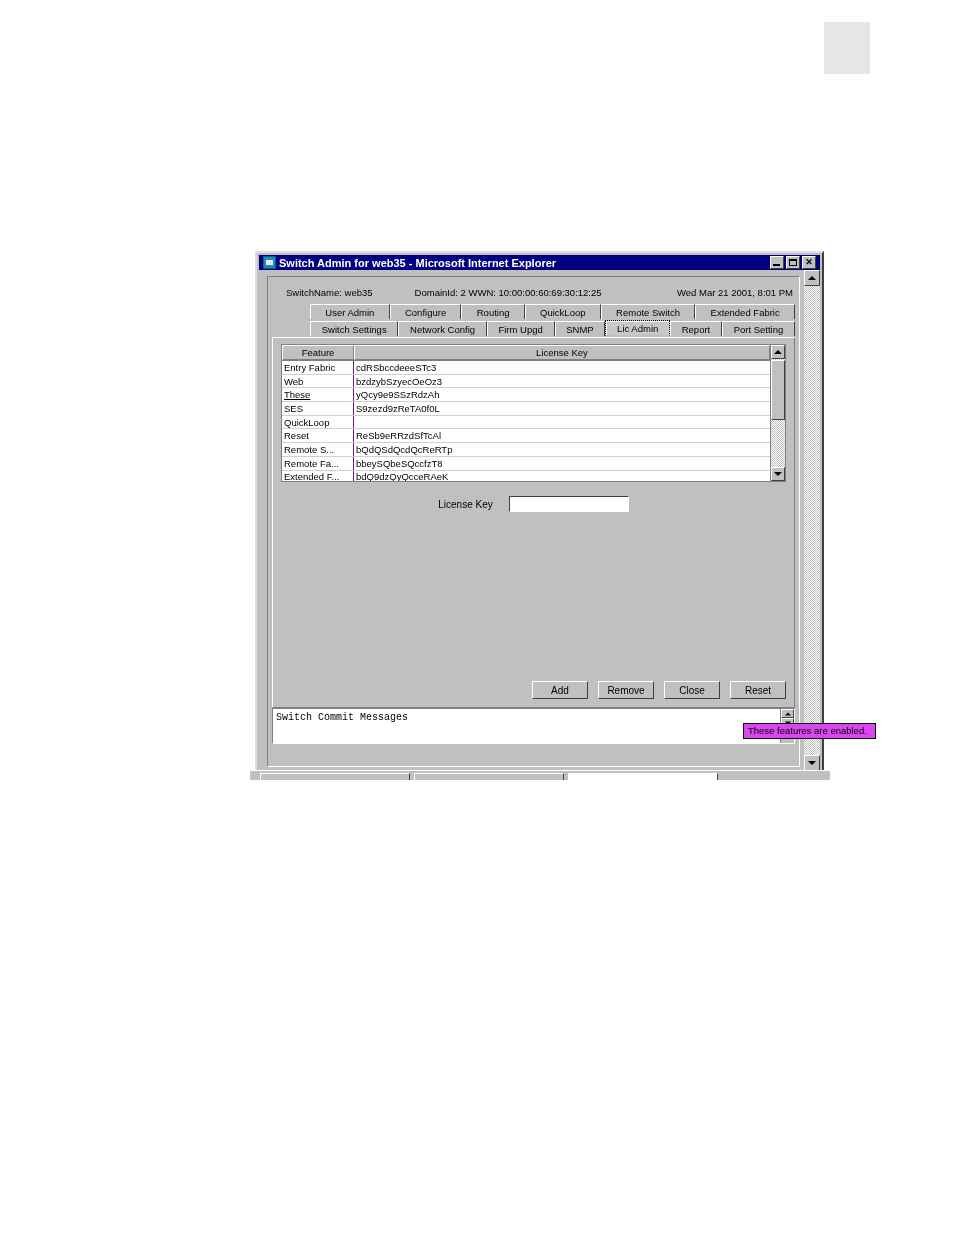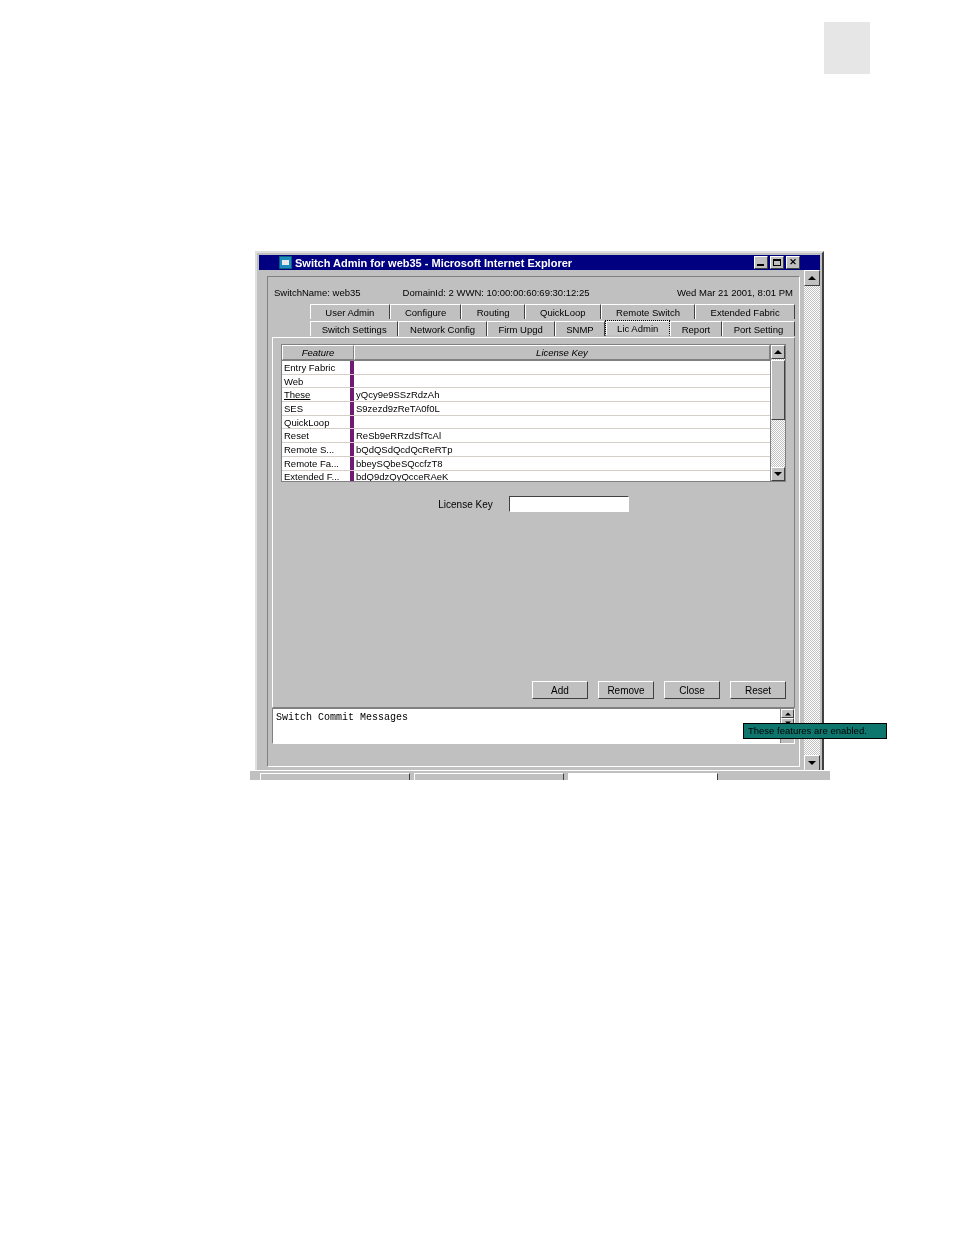--- a/index.html
+++ b/index.html
@@ -40,21 +40,21 @@
     box-sizing: border-box;
   }
 
   .titlebar {
     position: absolute;
     left: 2px; top: 2px; right: 2px;
     height: 15px;
     background: #000080;
     display: flex;
     align-items: center;
-    padding: 0 19px;
+    padding: 0 3px;
   }
   .title-icon {
     width: 13px; height: 13px;
     background: #1a8cbe;
     border: 1px solid #0d5c80;
     box-sizing: border-box;
     margin: 0 3px 0 1px;
     position: relative;
   }
   .title-icon:after {
@@ -173,21 +173,21 @@
   .switch-header {
     position: absolute;
     left: 4px; top: 8px; right: 4px;
     height: 14px;
     font-size: 9.5px;
     color: #000;
     display: flex;
     align-items: center;
     white-space: nowrap;
   }
-  .sh-name { margin-left: 2px; }
+  .sh-name { margin-left: 14px; }
   .sh-mid { margin-left: 42px; }
   .sh-date { margin-left: auto; margin-right: 2px; }
 
   
   .tabs-wrap {
     position: absolute;
     left: 4px; top: 26px; right: 4px;
     height: 34px;
     padding-left: 38px;
   }
@@ -260,21 +260,20 @@
     border-top: 1px solid #ffffff;
     border-left: 1px solid #ffffff;
     border-right: 1px solid #808080;
     border-bottom: 1px solid #808080;
     box-sizing: border-box;
     font-size: 9.5px;
     display: flex;
     align-items: center;
     justify-content: center;
     color: #000;
-    font-style: italic;
   }
   .th-feature { width: 72px; flex: 0 0 72px; }
   .th-key { flex: 1 1 auto; }
 
   .trow {
     display: flex;
     height: 13.7px;
     border-bottom: 1px solid #d4d0c8;
     box-sizing: border-box;
   }
@@ -283,21 +282,21 @@
     color: #000;
     display: flex;
     align-items: center;
     padding-left: 2px;
     box-sizing: border-box;
     overflow: hidden;
     white-space: nowrap;
   }
   .td-feature {
     width: 72px; flex: 0 0 72px;
-    border-right: 4px solid #701a75;
+    border-right: 1px solid #701a75;
   }
   .td-key { flex: 1 1 auto; }
   .trow.underlined .td-feature span { text-decoration: underline; }
 
   
   .tbl-scroll {
     flex: 0 0 14px;
     position: relative;
     background: #c0c0c0;
     border-left: 1px solid #808080;
@@ -320,25 +319,25 @@
     left: 0; right: 0; top: 14px; bottom: 14px;
     background-image: repeating-conic-gradient(#ffffff 0% 25%, #c0c0c0 0% 50%);
     background-size: 2px 2px;
   }
 
   
   .tooltip {
     position: absolute;
     left: 486px;
     top: 470px;
-    background: #0f766e;
+    background: #d946ef;
     border: 1px solid #000000;
     font-size: 9.5px;
     color: #000;
-    padding: 1px 19px 2px 4px;
+    padding: 1px 8px 2px 4px;
     white-space: nowrap;
     z-index: 20;
   }
 
   
   .lk-row {
     position: absolute;
     left: 0; right: 0;
     top: 158px;
     display: flex;
@@ -574,24 +573,30 @@
           <div class="table-main">
             <div class="thead">
               <div class="th th-feature">Feature</div>
               <div class="th th-key">License Key</div>
             </div>
             <div id="rows-container">
                 <div class="trow">
                   <div class="td td-feature">
                     <span>Entry Fabric</span>
                   </div>
+                  <div class="td td-key">
+                    <span>cdRSbccdeeeSTc3</span>
+                  </div>
                 </div>
                 <div class="trow">
                   <div class="td td-feature">
                     <span>Web</span>
+                  </div>
+                  <div class="td td-key">
+                    <span>bzdzybSzyecOeOz3</span>
                   </div>
                 </div>
                 <div class="trow underlined">
                   <div class="td td-feature">
                     <span>These</span>
                   </div>
                   <div class="td td-key">
                     <span>yQcy9e9SSzRdzAh</span>
                   </div>
                 </div>

